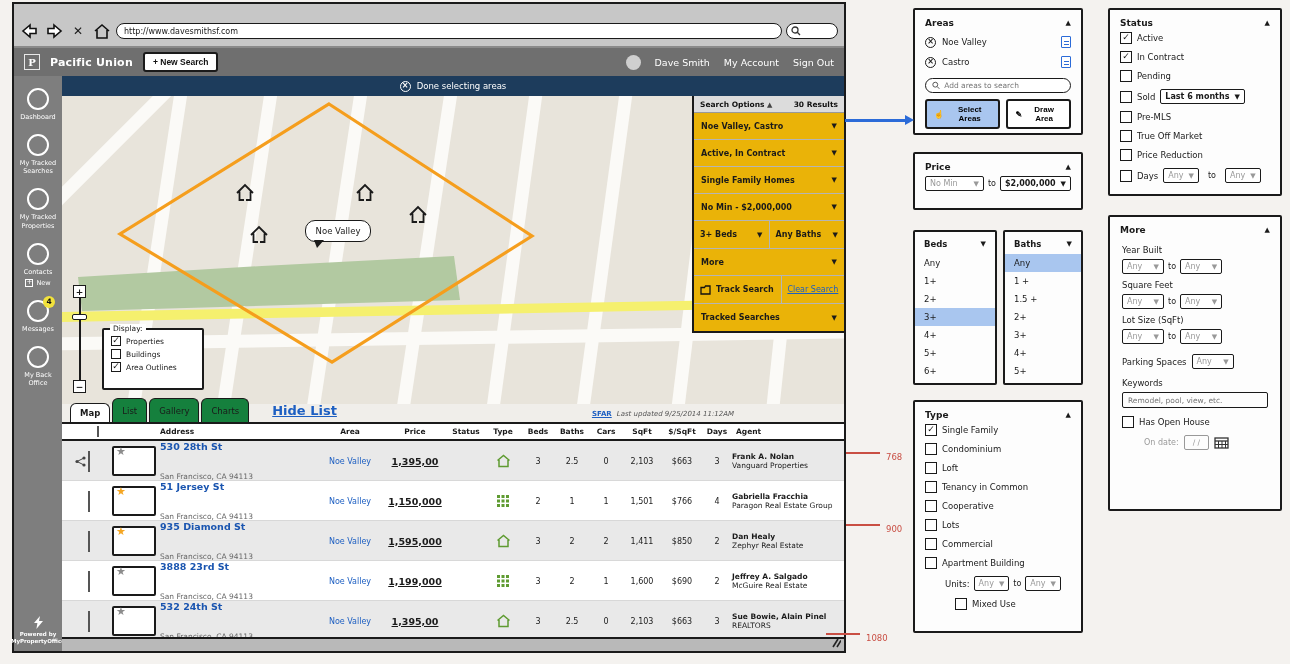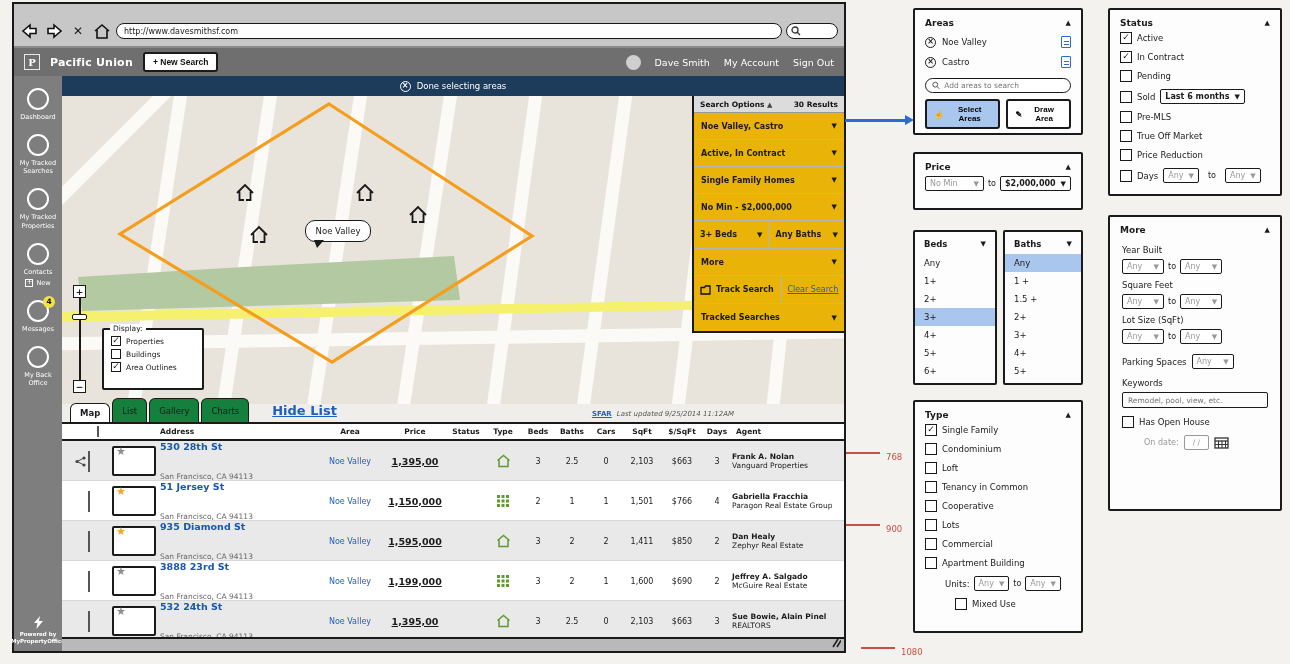--- a/index.html
+++ b/index.html
@@ -882,16 +882,16 @@
 
 <div class="blue-arrow"></div>
 <div class="red-mark" style="left:846px; top:452px;">
   <span class="line"></span>
     <span>768</span>
 </div>
 <div class="red-mark" style="left:846px; top:524px;">
   <span class="line"></span>
     <span>900</span>
 </div>
-<div class="red-mark" style="left:861px; top:633px;margin-top:14px;">
+<div class="red-mark" style="left:826px; top:633px;">
   <span class="line"></span>
     <span>1080</span>
 </div>
 
 </body></html>

